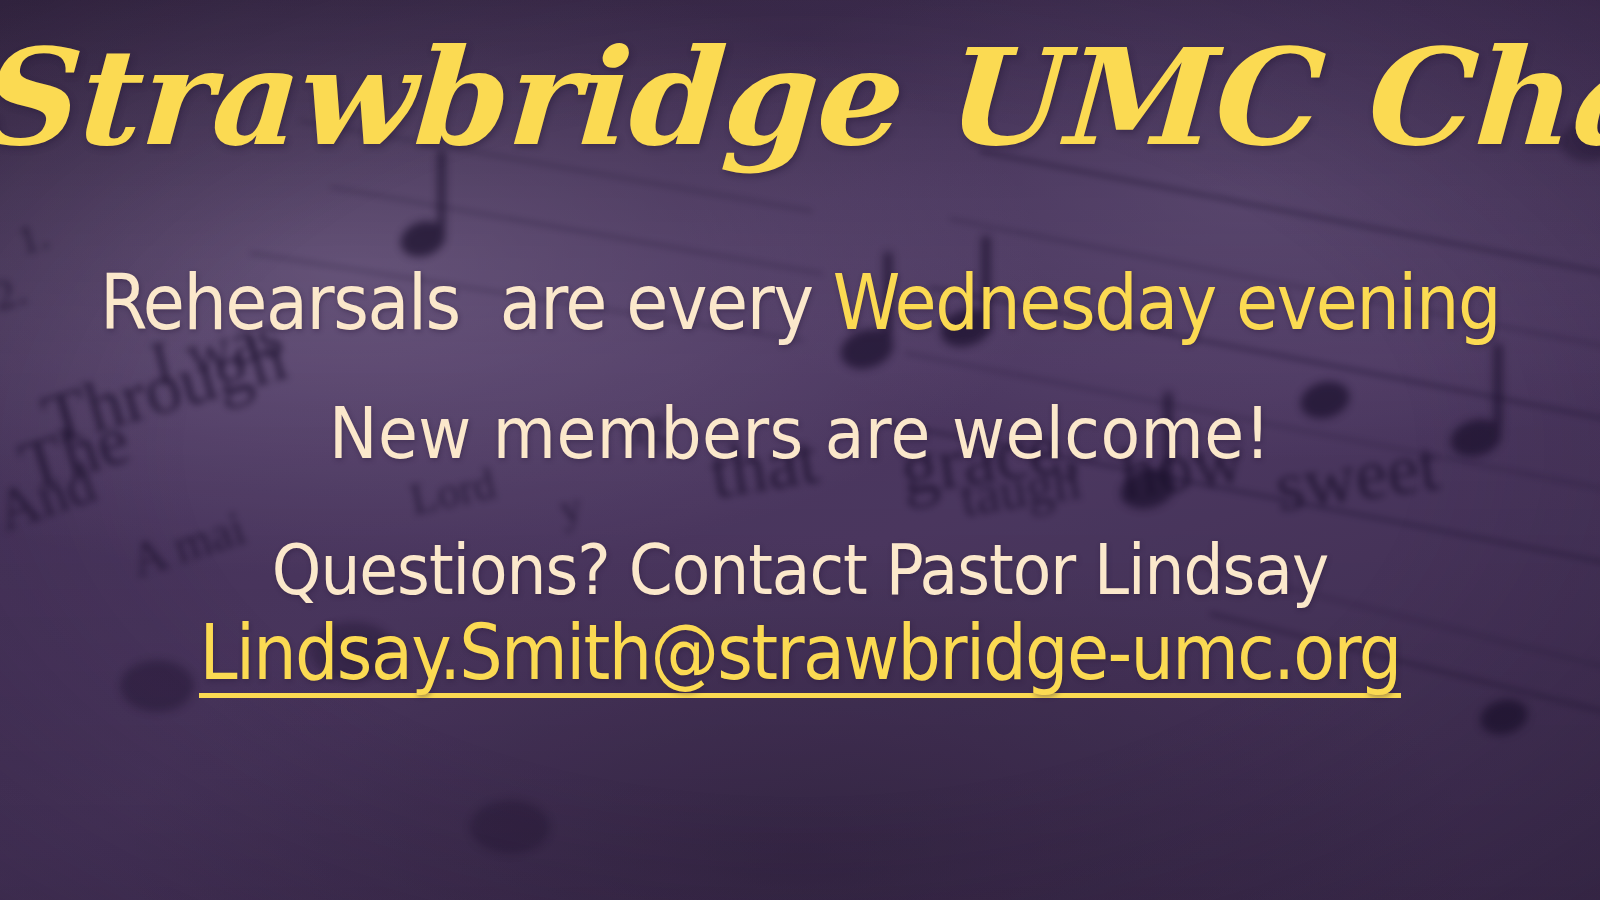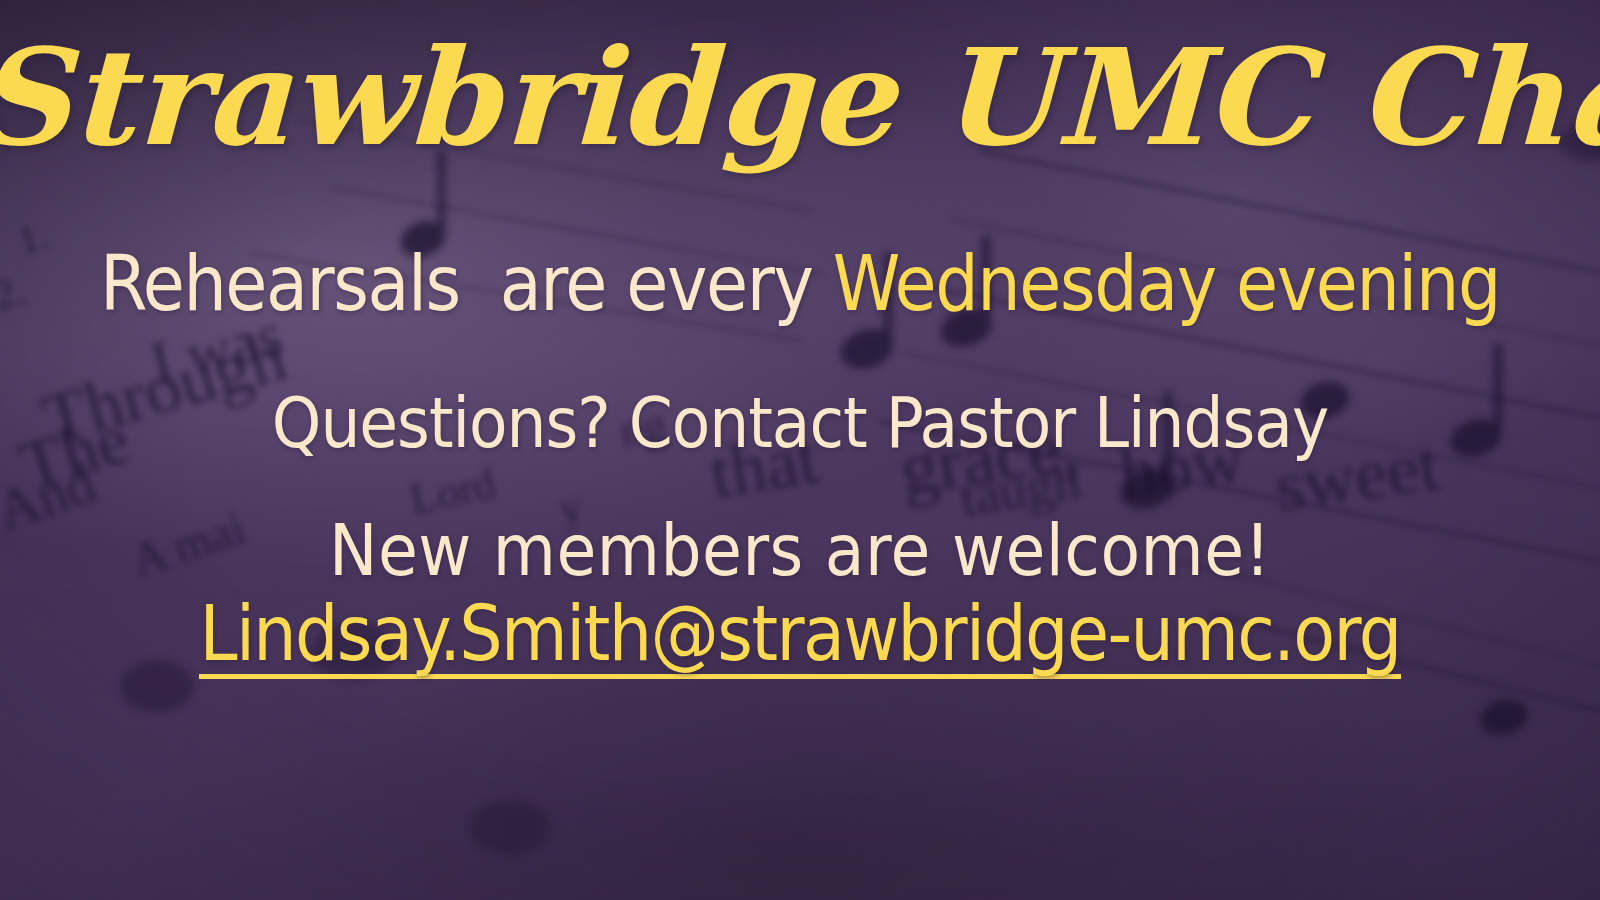--- a/index.html
+++ b/index.html
@@ -106,21 +106,21 @@
     letter-spacing: -1px;
     color: #fbda52;
     text-shadow: 2px 3px 6px rgba(38,24,56,0.45);
     white-space: nowrap;
     transform: scaleX(1.02) skewX(-4deg);
   }
 
   .body-block {
     position: absolute;
     left: 0; right: 0;
-    top: 246px;
+    top: 265px;
   }
 
   .line {
     font-family: "DejaVu Sans Condensed", "Liberation Sans Narrow", "Liberation Sans", sans-serif;
     font-weight: 400;
     color: #fbe8cb;
     white-space: nowrap;
     line-height: 1.0;
     text-shadow: 1px 2px 5px rgba(40,26,58,0.40);
   }
@@ -219,23 +219,23 @@
 
     <div class="body-block">
 
       <div class="line line-1">
         <span>Rehearsals</span><span class="sp"></span>
         <span>are every</span>
         <span class="hl">Wednesday evening</span>
       </div>
 
 
+      <div class="line line-3">New  members  are  welcome!</div>
+
       <div class="line line-4">Questions? Contact Pastor Lindsay</div>
-
-      <div class="line line-3">New  members  are  welcome!</div>
 
       <div class="line email-line">
         <a class="email-link" href="#">Lindsay.Smith@strawbridge-umc.org</a>
       </div>
 
     </div>
   </div>
 </div>
 
 </body></html>

